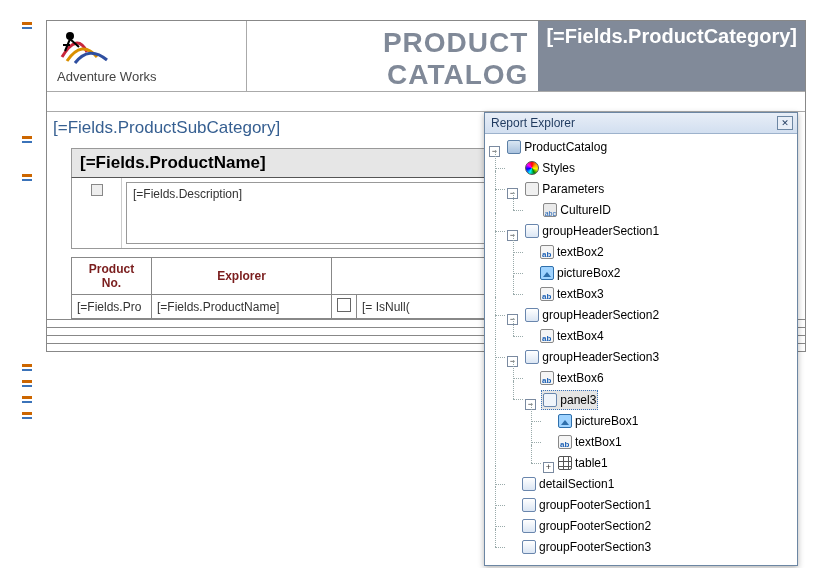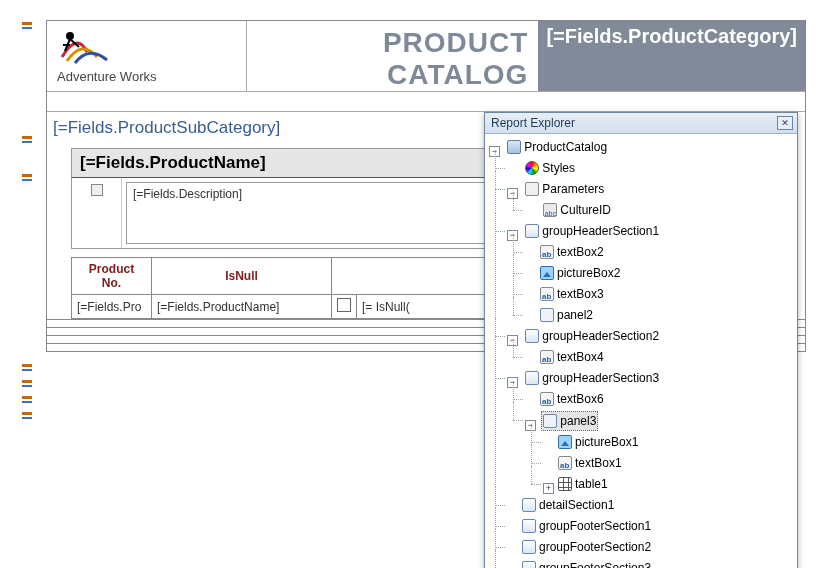--- a/index.html
+++ b/index.html
@@ -414,21 +414,21 @@
         <div class="pic-placeholder">
           <span class="box"></span>
         </div>
         <div class="desc-box">[=Fields.Description]</div>
       </div>
 
       <table class="data-table">
         <thead>
           <tr>
             <th style="width:80px">Product No.</th>
-            <th style="width:180px">IsNull</th>
+            <th style="width:180px">Explorer</th>
             <th colspan="2" style="width:90px">Color</th>
             <th style="width:50px">Size</th>
           </tr>
         </thead>
         <tbody>
           <tr>
             <td>[=Fields.Pro</td>
             <td>[=Fields.ProductName]</td>
             <td class="color-swatch-cell"><span class="color-swatch"></span></td>
             <td>[= IsNull(</td>
@@ -493,24 +493,20 @@
                     <span class="ico ico-text"></span>
                     <span>textBox2</span>
                   </span></li>
               <li><span class="expander empty"></span><span class="node">
                     <span class="ico ico-pic"></span>
                     <span>pictureBox2</span>
                   </span></li>
               <li><span class="expander empty"></span><span class="node">
                     <span class="ico ico-text"></span>
                     <span>textBox3</span>
-                  </span></li>
-              <li><span class="expander empty"></span><span class="node">
-                    <span class="ico ico-panel"></span>
-                    <span>panel2</span>
                   </span></li>
             </ul>
           </li>
           <li>
             <span class="expander">−</span>
             <span class="node">
               <span class="ico ico-section"></span>
               <span>groupHeaderSection2</span>
             </span>
             <ul>

